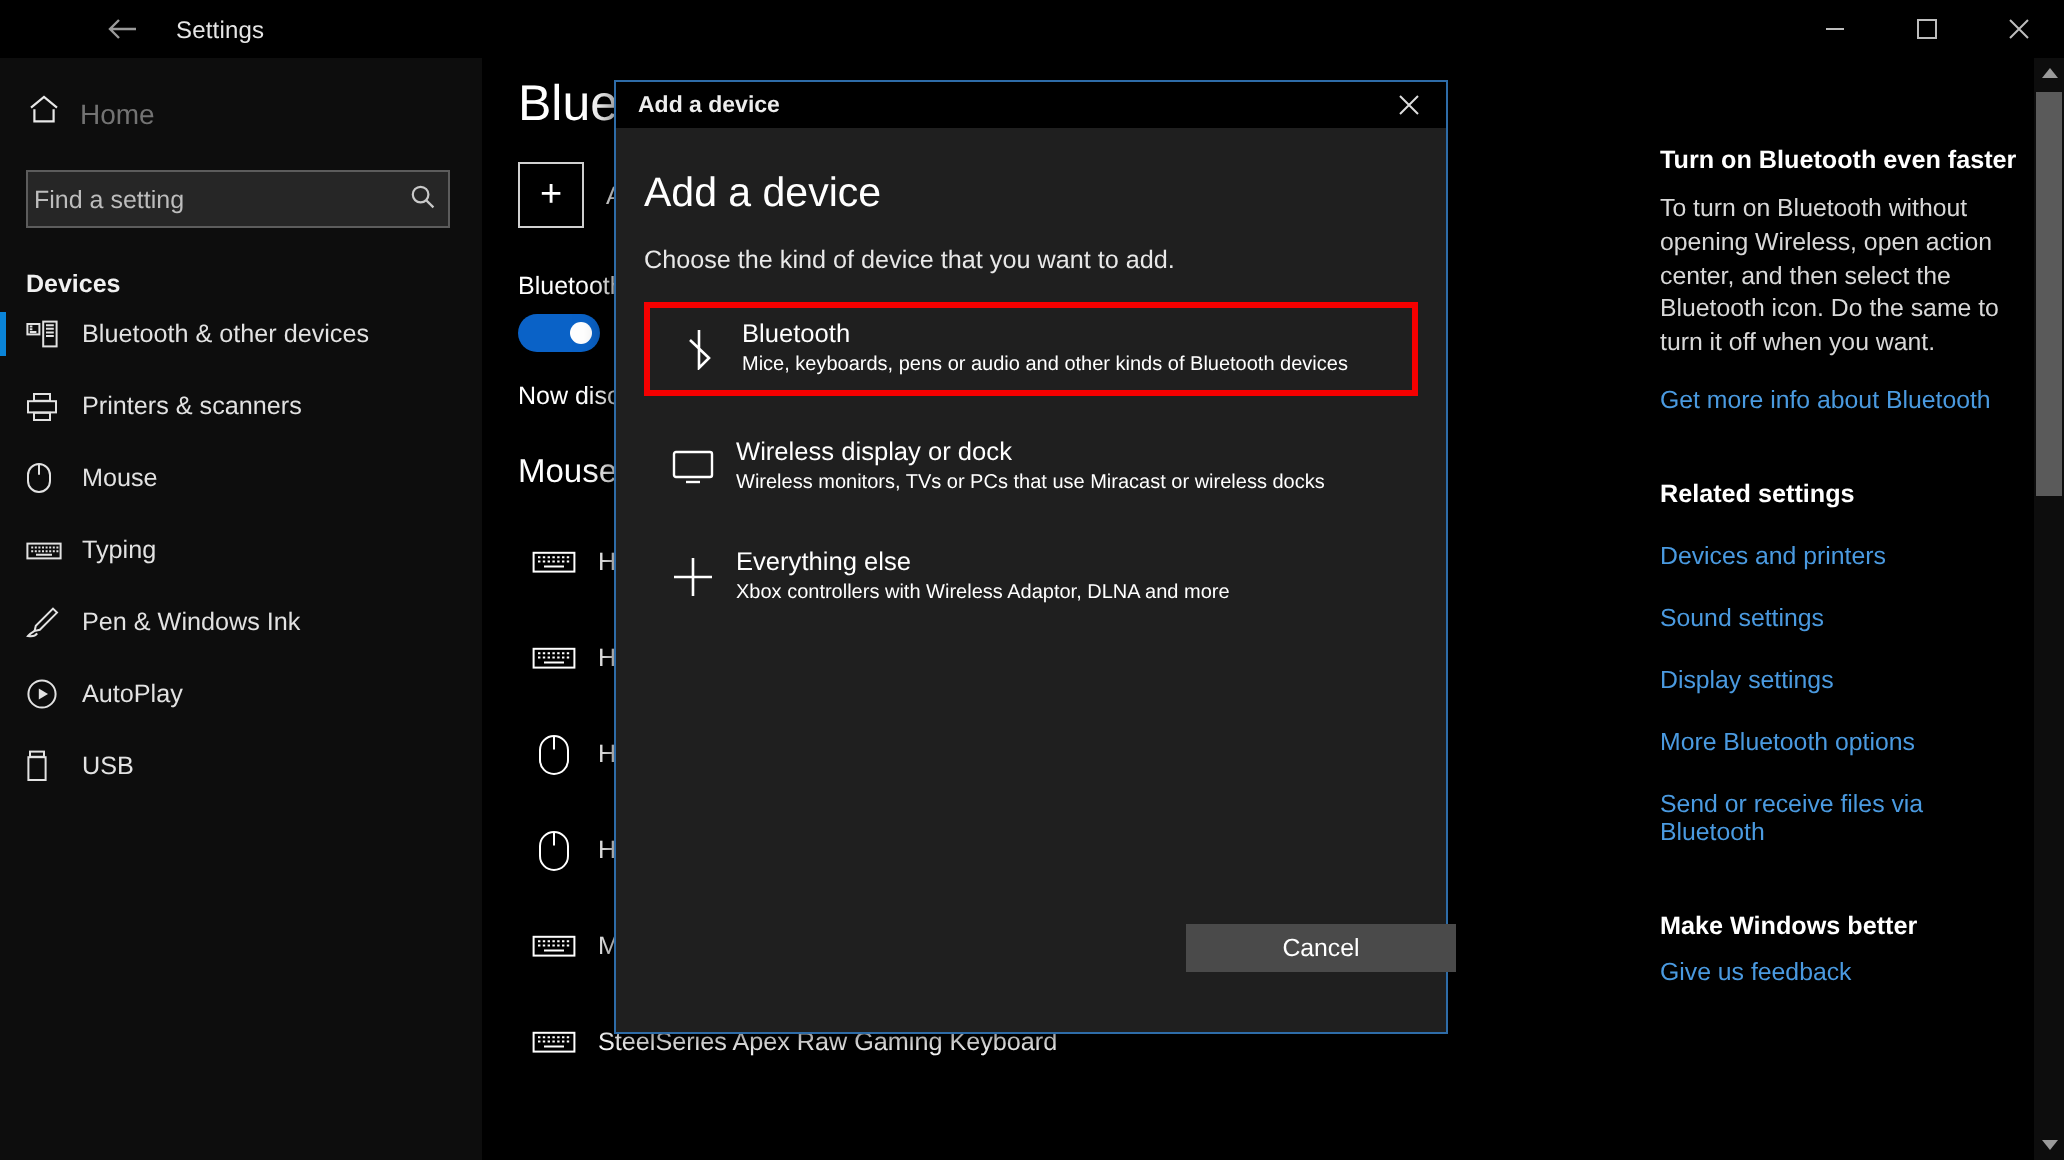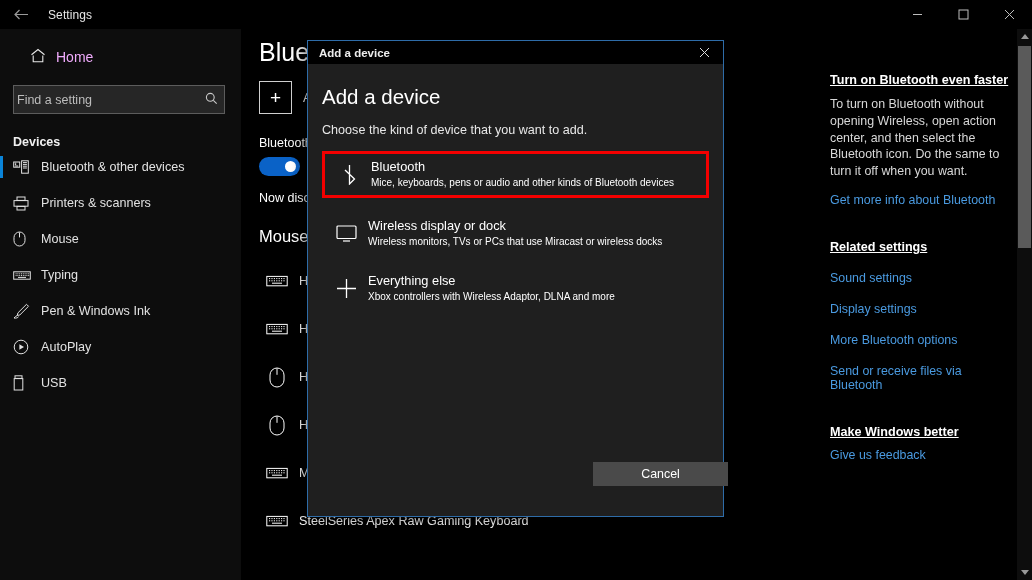--- a/index.html
+++ b/index.html
@@ -8,21 +8,21 @@
     background: #000000;
     font-family: "Liberation Sans", sans-serif;
     overflow: hidden;
   }
   body { position: relative; }
 
   
   #titlebar {
     position: absolute; left: 0; top: 0; width: 1032px; height: 29px;
     background: #000000;
-    display: flex; align-items: center;
+    display: flex; align-items: center; padding-left: 40px;
   }
   #back-btn {
     width: 42px; height: 29px;
     display: flex; align-items: center; justify-content: center;
     color: #9a9a9a; font-size: 14px; line-height: 1;
   }
   #app-title {
     font-size: 12px; color: #e6e6e6; margin-left: 6px; letter-spacing: .1px;
   }
   #win-controls {
@@ -34,21 +34,21 @@
   }
   .wc svg { display: block; }
 
   
   #sidebar {
     position: absolute; left: 0; top: 29px; width: 241px; height: 551px;
     background: #0d0d0d;
   }
   #home-row {
     display: flex; align-items: center; height: 34px;
-    margin-top: 11px; padding-left: 30px; color: #f0abfc;
+    margin-top: 11px; padding-left: 14px; color: #737373;
   }
   #home-row .ico { width: 26px; color: #e8e8e8; }
   #home-row .lbl { font-size: 14px; }
 
   #search-wrap {
     margin: 11px 16px 0 13px; height: 29px;
     background: #262626; border: 1px solid #5c5c5c;
     display: flex; align-items: center; padding: 0 6px 0 3px;
   }
   #search-input {
@@ -130,21 +130,21 @@
     width: 44px; display: flex; align-items: center; justify-content: center;
     color: #ffffff;
   }
   .dev-row .nm { font-size: 12.6px; white-space: nowrap; }
 
   
   #right-col {
     position: absolute; left: 589px; top: 44px; width: 180px; color: #ffffff;
   }
   .r-head {
-    font-size: 12.6px; font-weight: bold; color: #ffffff; margin-bottom: 9px; text-decoration: underline;
+    font-size: 12.6px; font-weight: bold; color: #ffffff; margin-bottom: 9px;
   }
   .r-body { font-size: 12.4px; color: #d8d8d8; line-height: 16.8px; }
   .r-link {
     font-size: 12.4px; color: #4a9ae0; display: block; margin-top: 13px;
     text-decoration: none; cursor: pointer;
   }
   .r-gap { height: 33px; }
   .r-links-list .r-link { margin-top: 17px; }
 
   
@@ -414,20 +414,21 @@
   </div>
 
   <div id="right-col">
     <div class="r-head">Turn on Bluetooth even faster</div>
     <div class="r-body">To turn on Bluetooth without opening Wireless, open action center, and then select the Bluetooth icon. Do the same to turn it off when you want.</div>
     <a class="r-link">Get more info about Bluetooth</a>
 
     <div class="r-gap"></div>
     <div class="r-head">Related settings</div>
     <div class="r-links-list">
+      <a class="r-link">Devices and printers</a>
       <a class="r-link">Sound settings</a>
       <a class="r-link">Display settings</a>
       <a class="r-link">More Bluetooth options</a>
       <a class="r-link">Send or receive files via Bluetooth</a>
     </div>
 
     <div class="r-gap"></div>
     <div class="r-head">Make Windows better</div>
     <a class="r-link" style="margin-top:7px">Give us feedback</a>
   </div>

